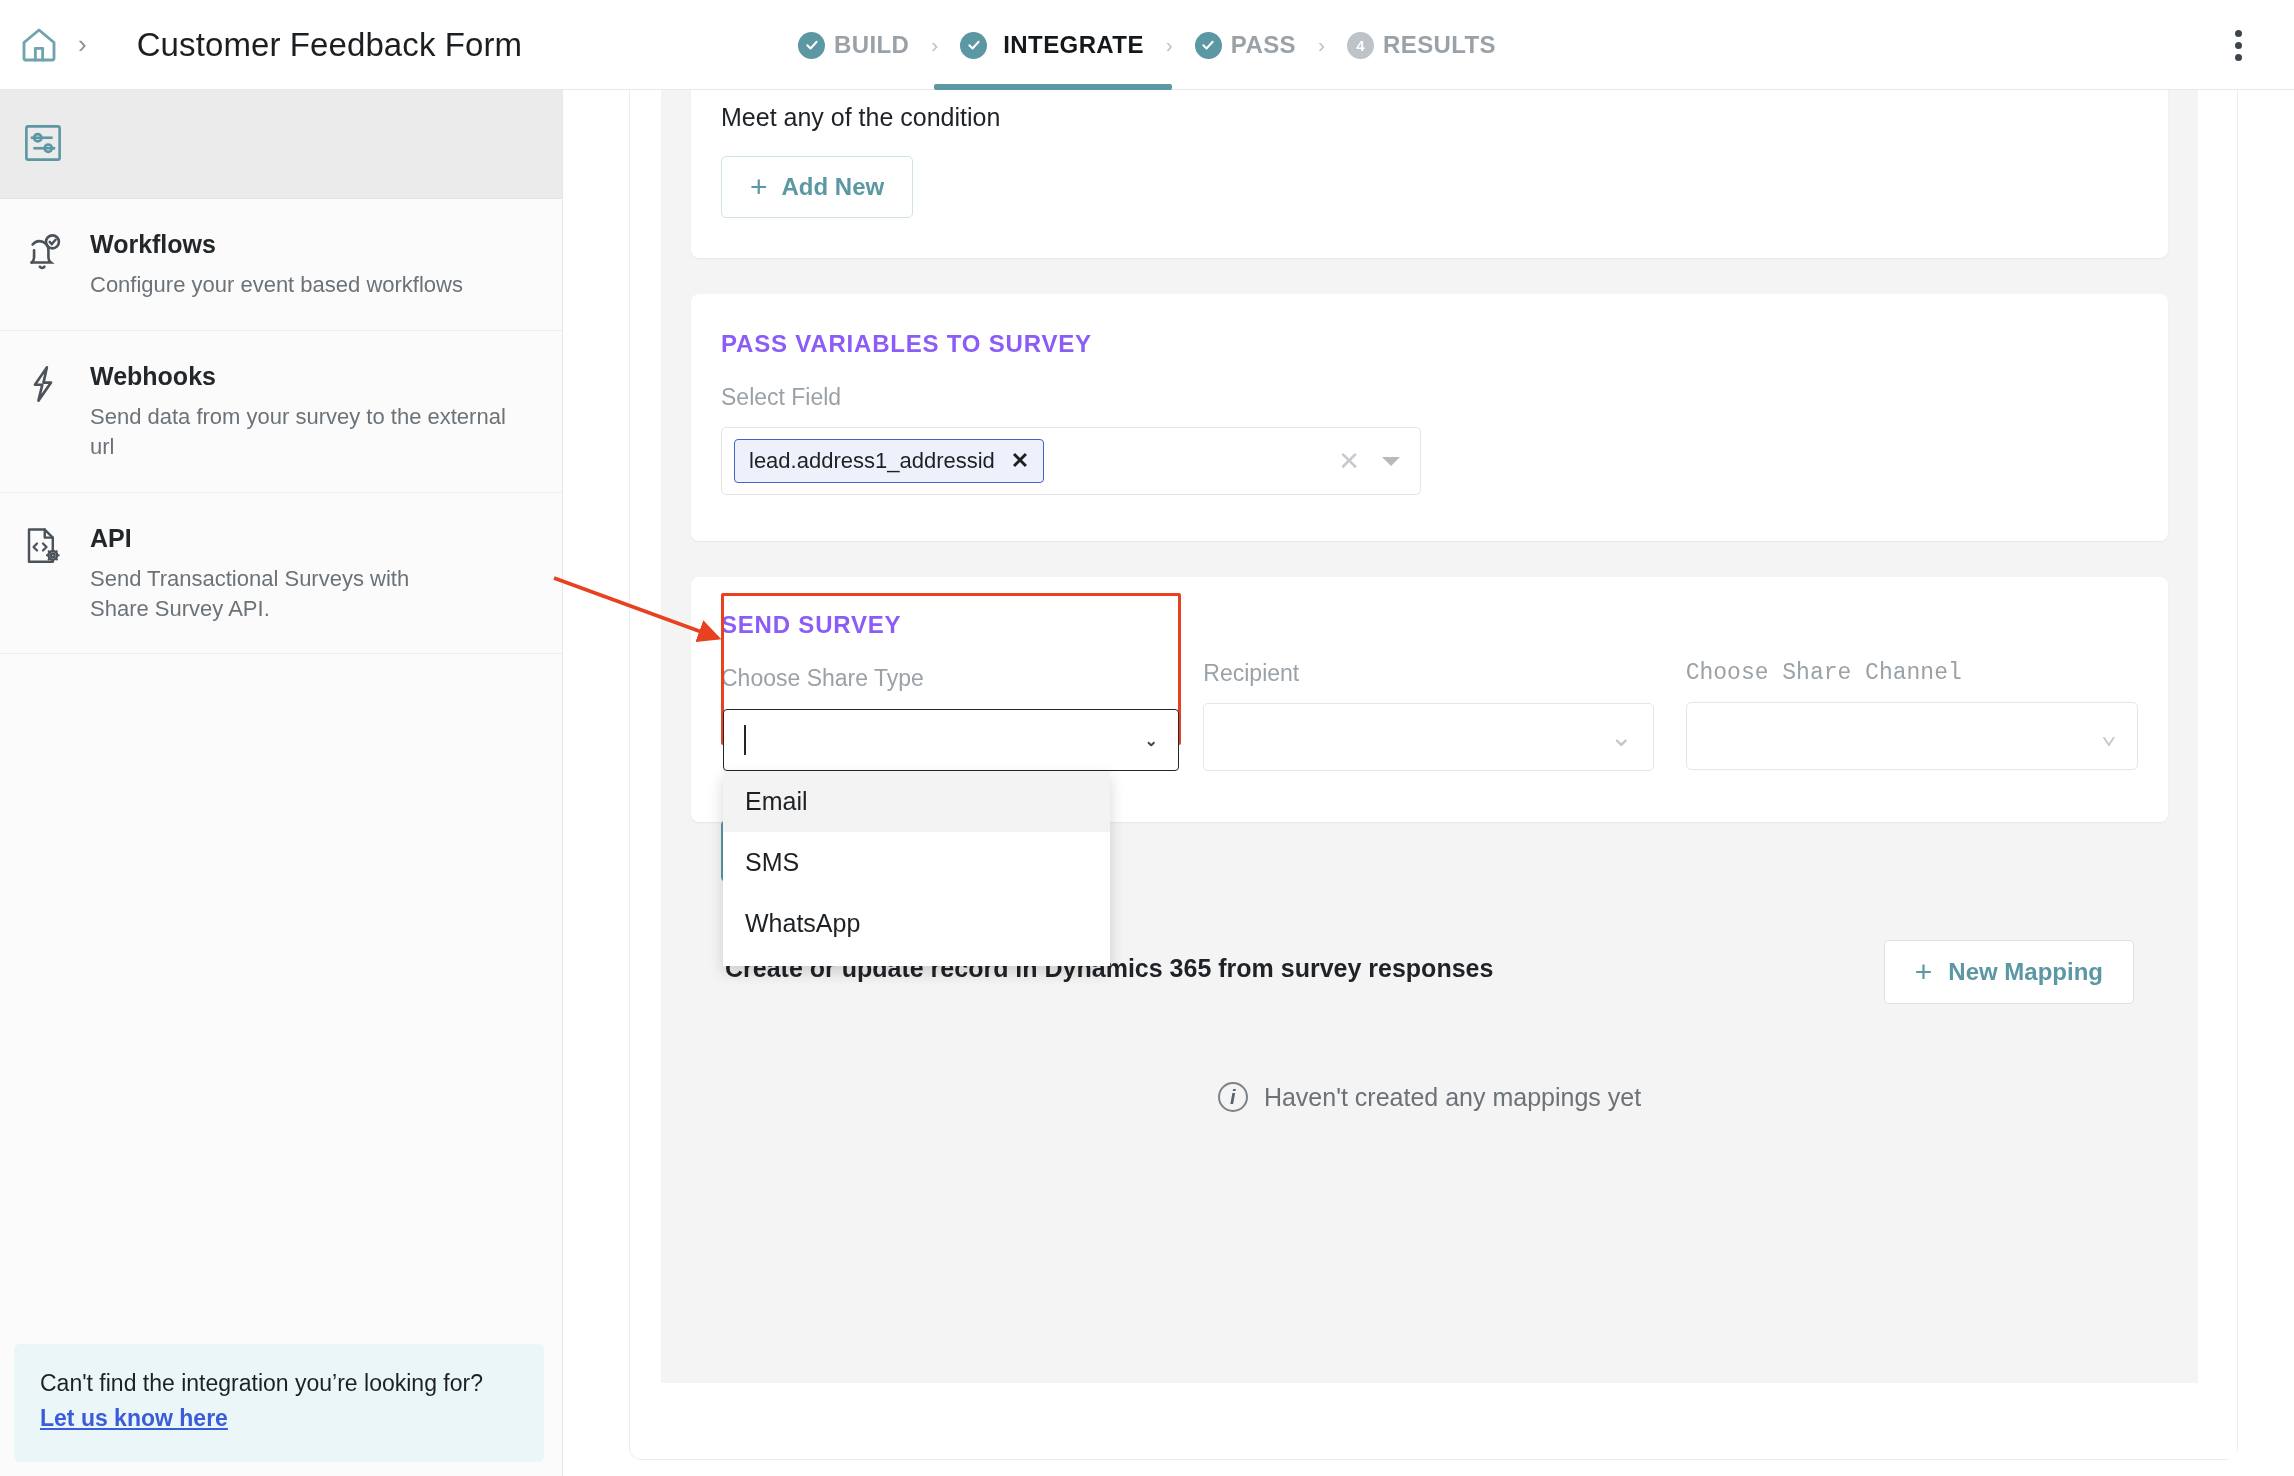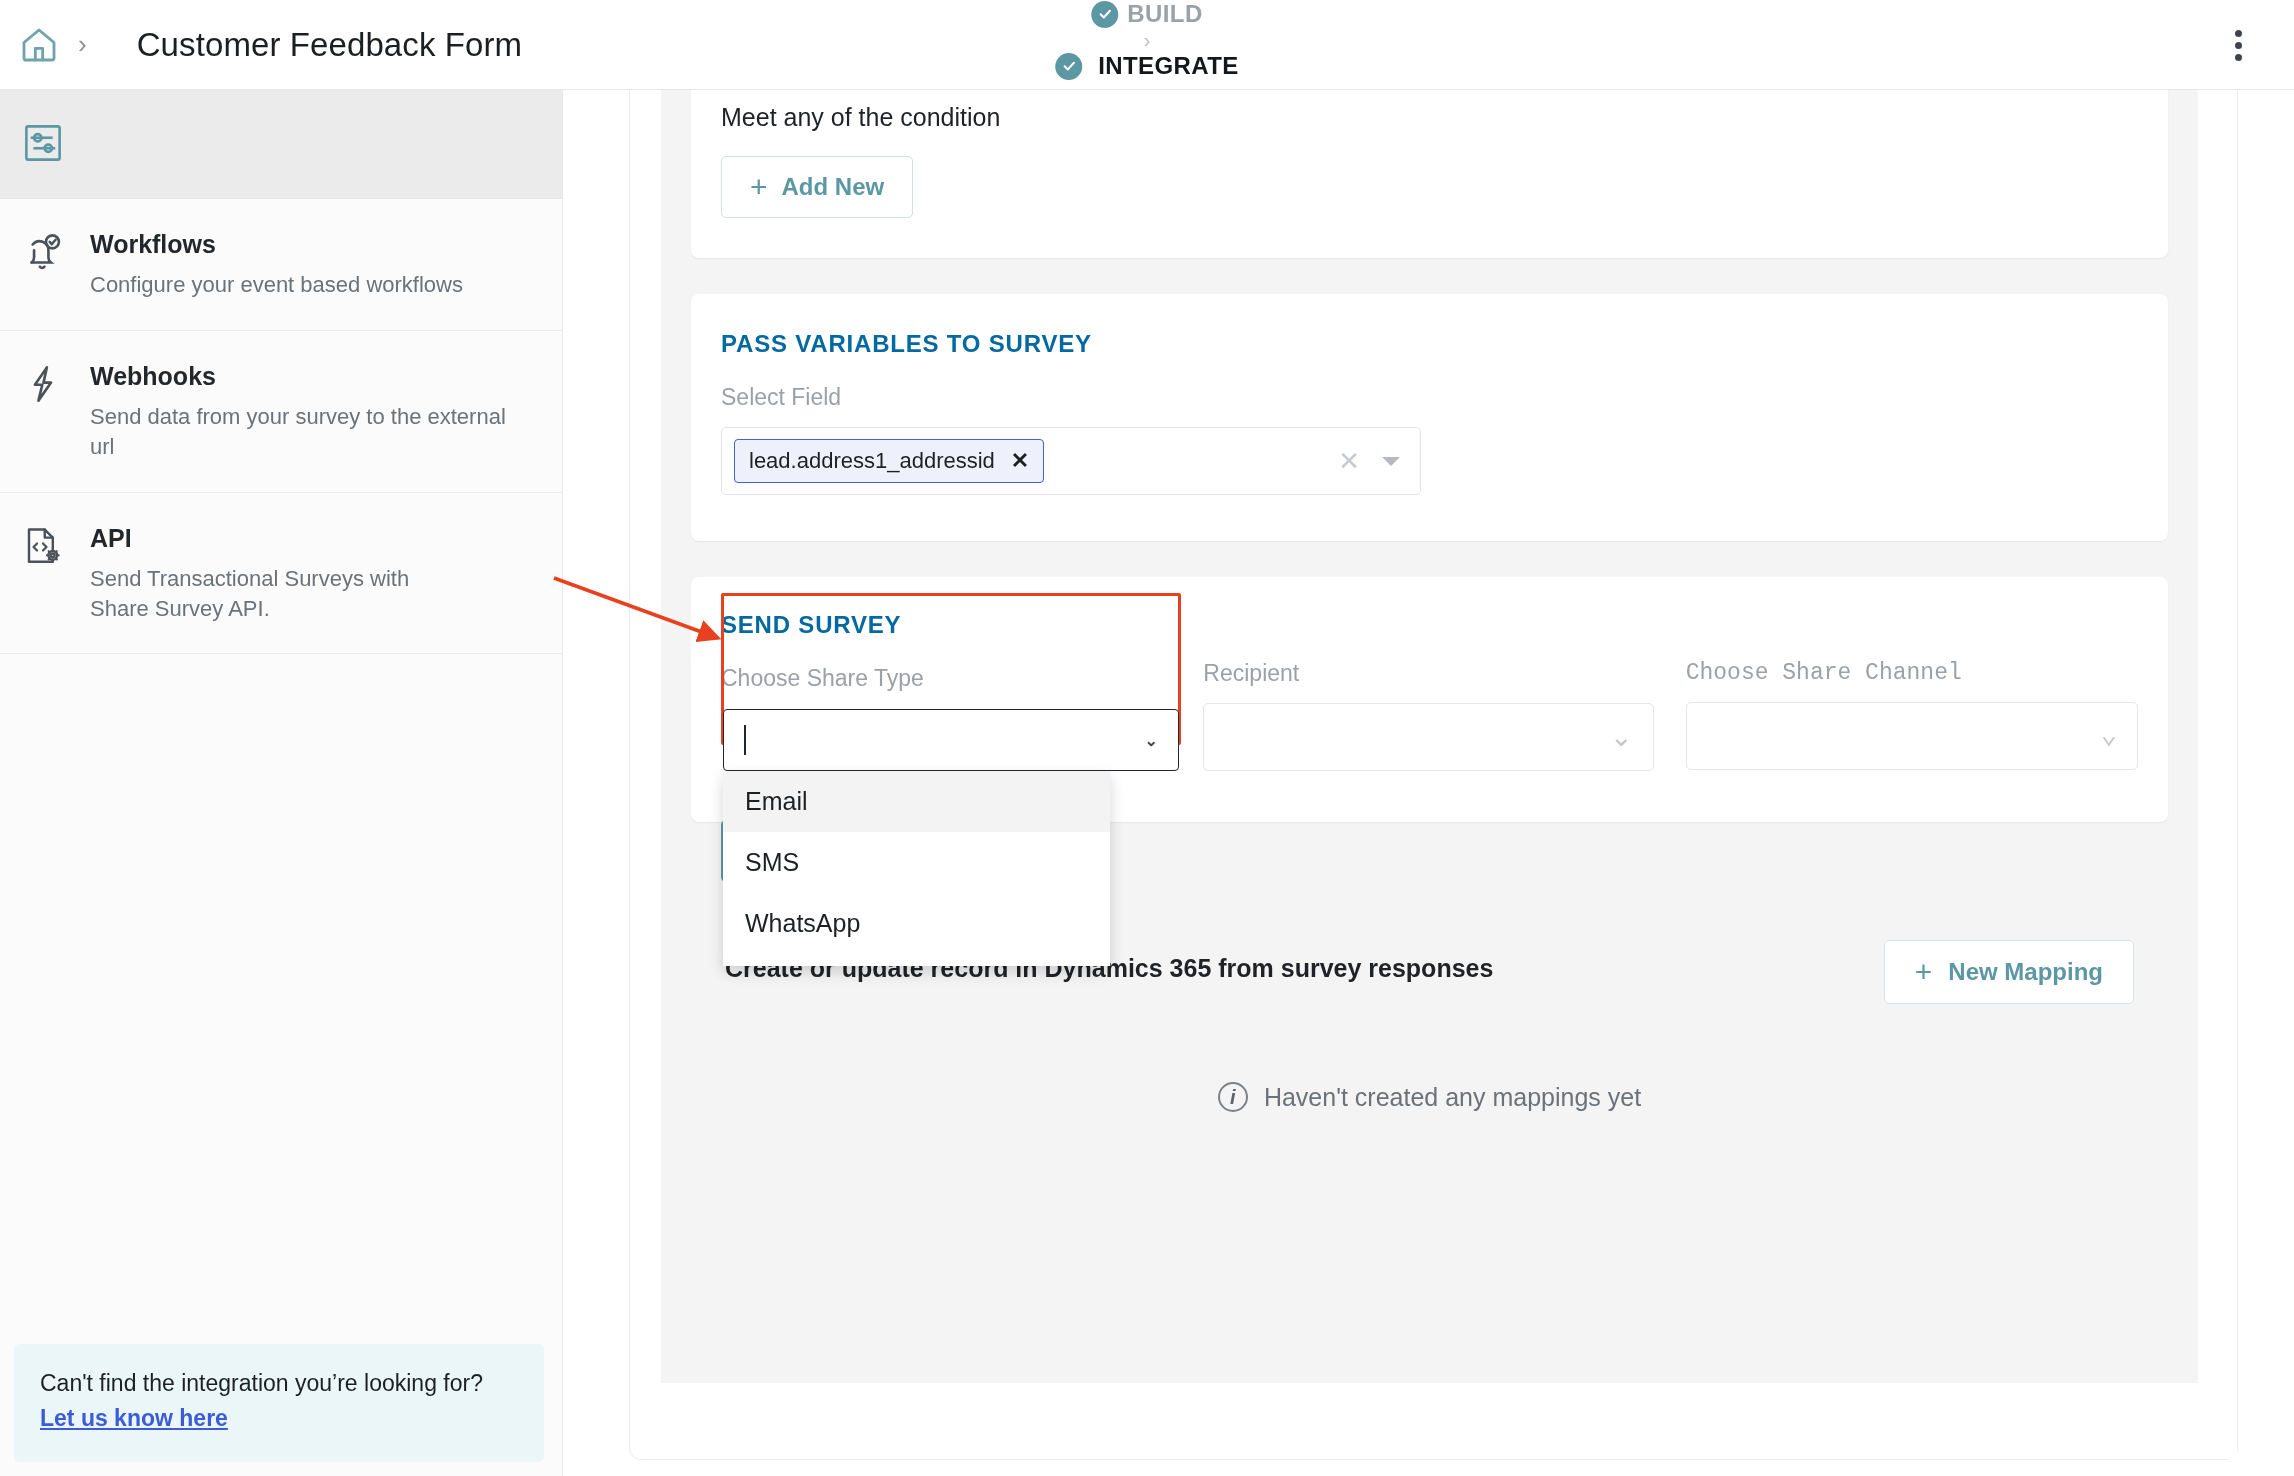--- a/index.html
+++ b/index.html
@@ -17,21 +17,21 @@
     background: #ffffff; border-bottom: 1px solid #e6e8ea;
     display: flex; align-items: center;
   }
   .home-icon { margin-left: 14px; width: 50px; height: 50px;
     display:flex; align-items:center; justify-content:center; cursor:pointer; }
   .crumb-sep { color:#8b9297; font-size:26px; margin: 0 18px 0 14px; font-weight: 400;}
   .crumb-title { font-size: 33px; color: #1c1f22; letter-spacing: .1px; margin-left: 32px; }
 
   .steps {
     position:absolute; left: 50%; transform: translateX(-50%);
-    top: 0; height: 90px; display:flex; align-items:center; gap: 0; flex-direction: column;
+    top: 0; height: 90px; display:flex; align-items:center; gap: 0;
   }
   .step { display:flex; align-items:center; gap: 9px; padding: 0 6px; cursor:pointer;}
   .step-badge {
     width: 27px; height: 27px; border-radius: 50%;
     display:flex; align-items:center; justify-content:center;
     font-size: 15px; color:#fff; font-weight:600; flex:none;
   }
   .step-badge.done { background:#5c97a4; }
   .step-badge.todo { background:#bdc3c7; }
   .check { width: 14px; height: 14px; display:block; }
@@ -89,21 +89,21 @@
 
   .cond-card { padding: 34px 30px 40px 30px; margin-top: 0; }
   .cond-title { font-size: 25px; color: #1f2226; }
   .btn-outline {
     margin-top: 24px; display:inline-flex; align-items:center; gap: 14px;
     border:1px solid #cfe2e6; background:#fff; border-radius: 5px;
     padding: 15px 28px; color:#5c97a4; font-size: 24px; font-weight:700; cursor:pointer;
   }
   .btn-outline .plus { font-size: 30px; font-weight: 400; line-height: 1; }
 
-  .sec-title { font-size: 24px; font-weight: 800; color:#0369a1; letter-spacing: .8px; }
+  .sec-title { font-size: 24px; font-weight: 800; color:#8b5cf6; letter-spacing: .8px; }
   .field-label { font-size: 23px; color:#9aa1a7; margin-top: 26px; }
 
   .pass-card { padding: 36px 30px 46px 30px; }
   .multiselect {
     margin-top: 16px; width: 700px; height: 68px; border:1px solid #e2e4e6; border-radius: 5px;
     background:#fff; display:flex; align-items:center; padding: 0 12px; cursor:text;
   }
   .chip {
     display:flex; align-items:center; gap: 16px; background:#eef1fb;
     border:1px solid #4463c9; border-radius: 4px; padding: 8px 14px;

